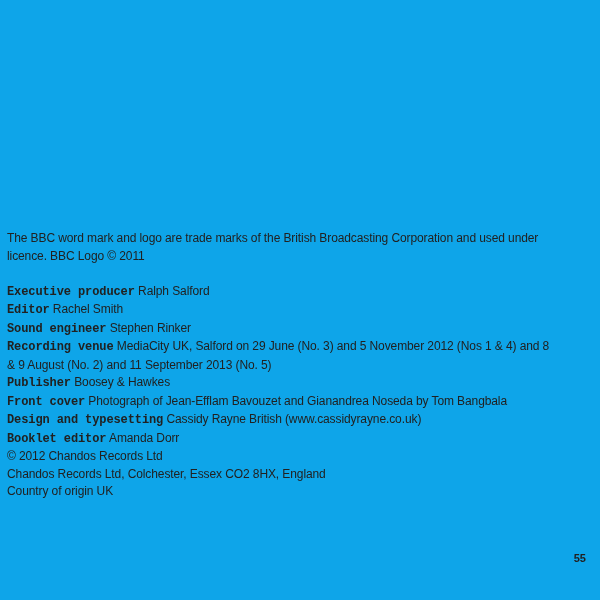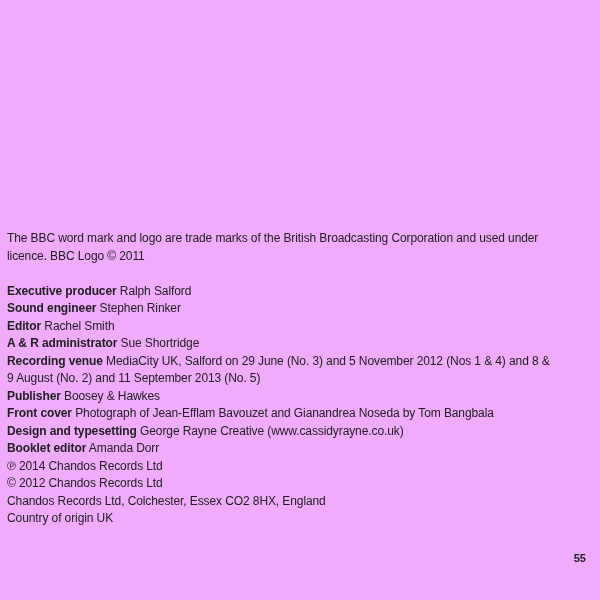--- a/index.html
+++ b/index.html
@@ -7,41 +7,42 @@
     padding: 0;
     width: 600px;
     height: 600px;
     background: #ffffff;
     overflow: hidden;
   }
   .page {
     position: relative;
     width: 600px;
     height: 600px;
-    background: #f0abfc;
+    background: #0ea5e9;
     font-family: "Liberation Sans", sans-serif;
     color: #212121;
   }
   .content {
     position: absolute;
     left: 7px;
     top: 230px;
     width: 551px;
     font-size: 12px;
     line-height: 17.5px;
     letter-spacing: -0.1px;
   }
   .notice {
     margin: 0 0 17.5px 0;
   }
   .credits {
     margin: 0;
   }
   .credit-row .lbl {
     font-weight: bold;
+    font-family: Liberation Mono, monospace;
   }
   .imprint {
     margin: 0;
   }
   .page-number {
     position: absolute;
     right: 14px;
     top: 552px;
     font-size: 11px;
     font-weight: bold;
@@ -53,32 +54,30 @@
 <body>
 
 <div class="page">
 
   <div class="content">
 
     <p class="notice">The BBC word mark and logo are trade marks of the British Broadcasting Corporation and used under licence. BBC Logo © 2011</p>
 
     <div class="credits">
       <div class="credit-row"><span class="lbl">Executive producer</span> <span class="val">Ralph Salford</span></div>
+      <div class="credit-row"><span class="lbl">Editor</span> <span class="val">Rachel Smith</span></div>
       <div class="credit-row"><span class="lbl">Sound engineer</span> <span class="val">Stephen Rinker</span></div>
-      <div class="credit-row"><span class="lbl">Editor</span> <span class="val">Rachel Smith</span></div>
-      <div class="credit-row"><span class="lbl">A &amp; R administrator</span> <span class="val">Sue Shortridge</span></div>
       <div class="credit-row"><span class="lbl">Recording venue</span> <span class="val">MediaCity UK, Salford on 29 June (No. 3) and 5 November 2012 (Nos 1 &amp; 4) and 8 &amp; 9 August (No. 2) and 11 September 2013 (No. 5)</span></div>
       <div class="credit-row"><span class="lbl">Publisher</span> <span class="val">Boosey &amp; Hawkes</span></div>
       <div class="credit-row"><span class="lbl">Front cover</span> <span class="val">Photograph of Jean-Efflam Bavouzet and Gianandrea Noseda by Tom Bangbala</span></div>
-      <div class="credit-row"><span class="lbl">Design and typesetting</span> <span class="val">George Rayne Creative (www.cassidyrayne.co.uk)</span></div>
+      <div class="credit-row"><span class="lbl">Design and typesetting</span> <span class="val">Cassidy Rayne British (www.cassidyrayne.co.uk)</span></div>
       <div class="credit-row"><span class="lbl">Booklet editor</span> <span class="val">Amanda Dorr</span></div>
     </div>
 
     <div class="imprint">
-      <div class="imprint-line">℗ 2014 Chandos Records Ltd</div>
       <div class="imprint-line">© 2012 Chandos Records Ltd</div>
       <div class="imprint-line">Chandos Records Ltd, Colchester, Essex CO2 8HX, England</div>
       <div class="imprint-line">Country of origin UK</div>
     </div>
 
   </div>
 
   <div class="page-number">55</div>
 
 </div>

